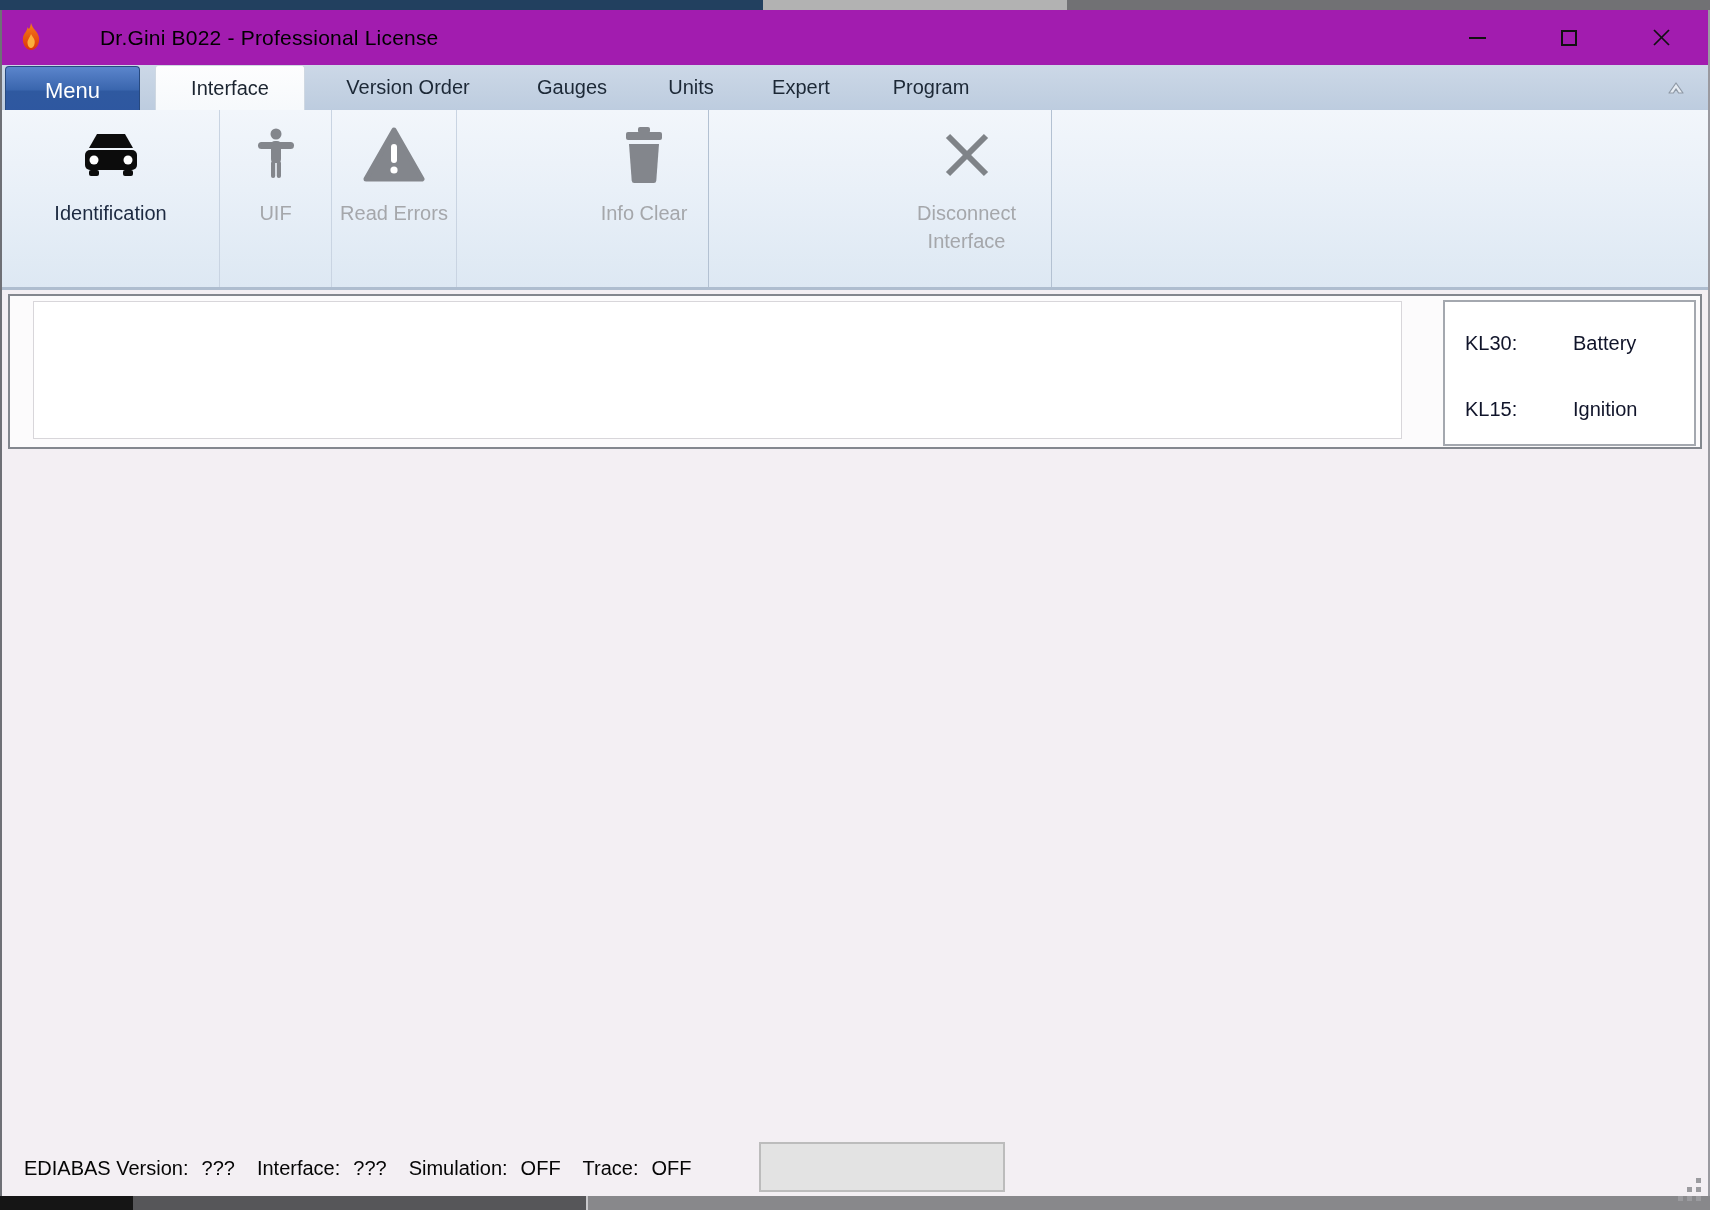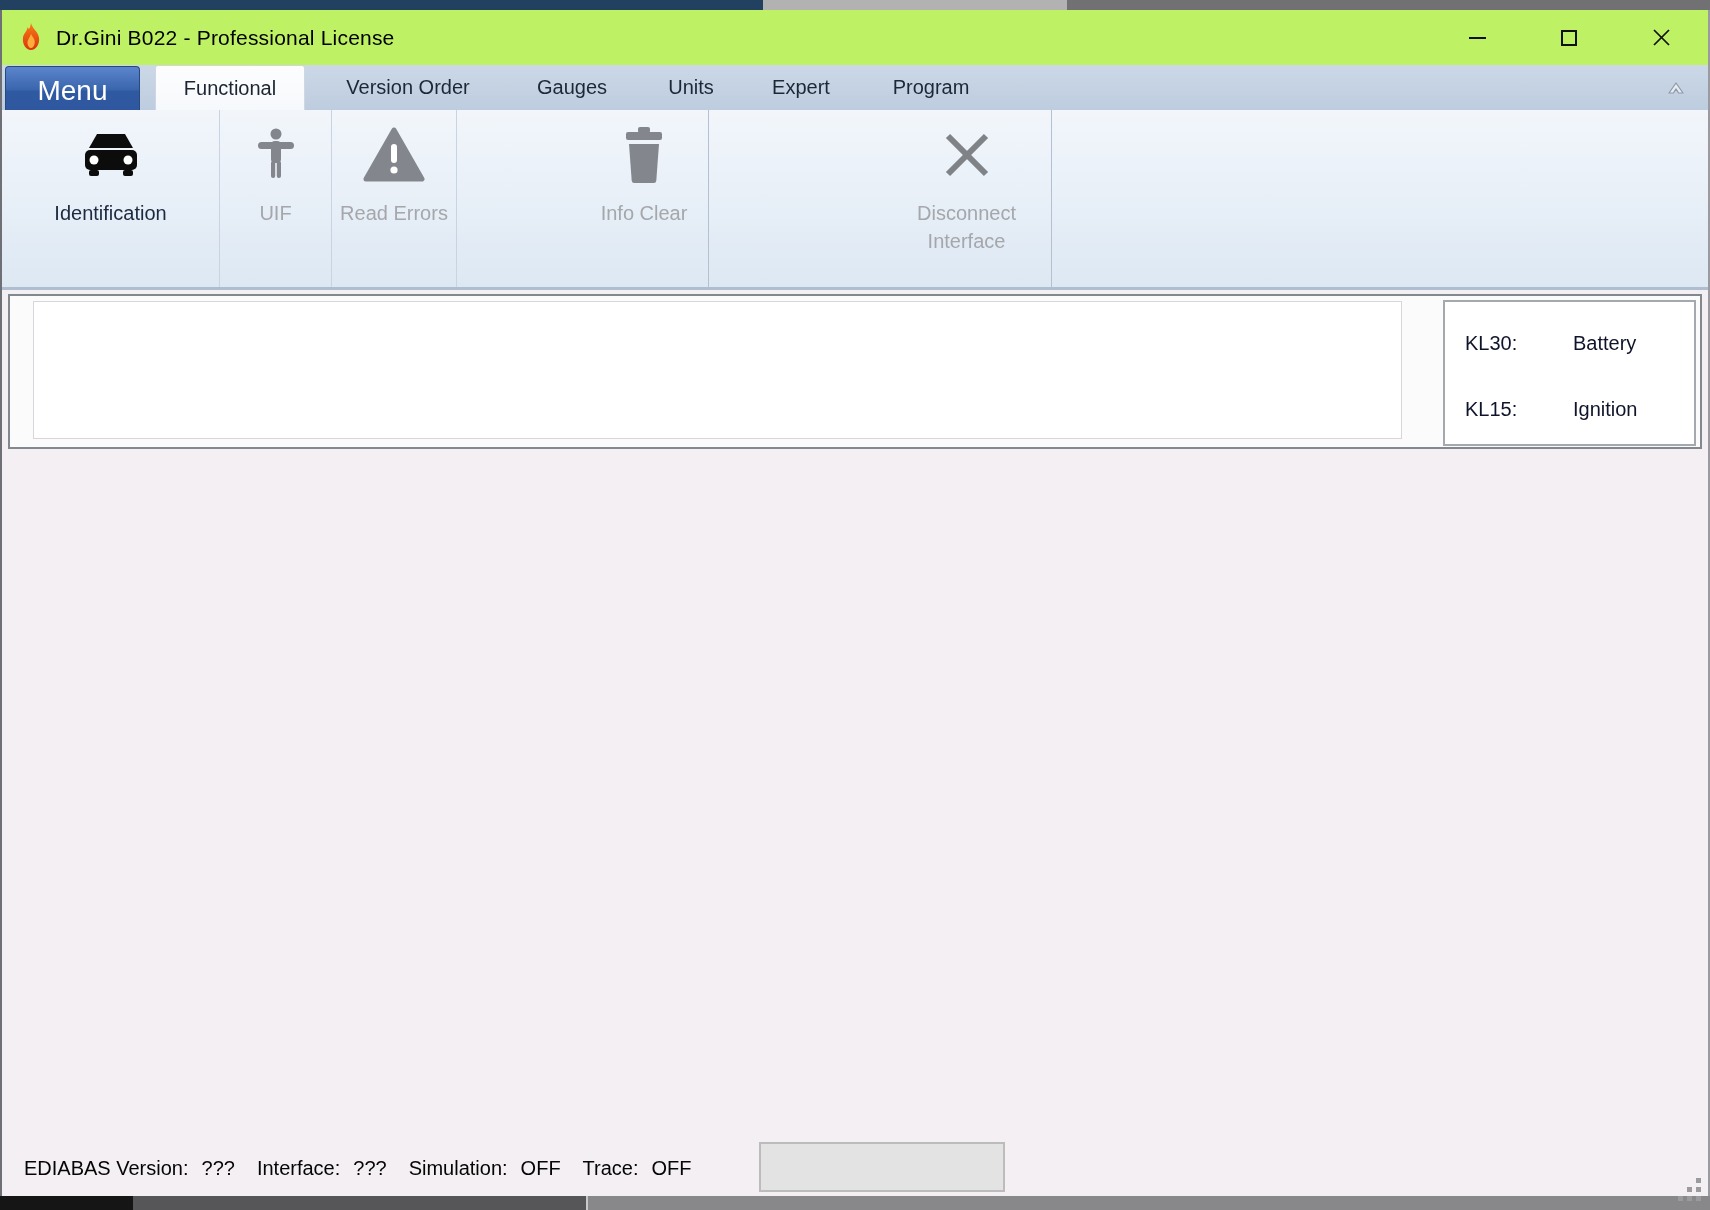--- a/index.html
+++ b/index.html
@@ -12,37 +12,37 @@
   .strip-top-mid    { position:absolute; left:763px; top:0; width:304px;  height:10px; background:#b2b2b2; }
   .strip-top-right  { position:absolute; left:1067px;top:0; width:643px;  height:10px; background:#717174; }
   .strip-bot-left   { position:absolute; left:0;    top:1196px; width:133px; height:14px; background:#151515; }
   .strip-bot-mid    { position:absolute; left:133px; top:1196px; width:455px; height:14px; background:#565659; border-right:2px solid #c9c9cc; }
   .strip-bot-right  { position:absolute; left:588px; top:1196px; width:1122px; height:14px; background:#88888b; }
 
   
   .win-border-left  { position:absolute; left:0; top:10px; width:2px; height:1186px; background:#6e7076; }
   .win-border-right { position:absolute; right:0; top:10px; width:2px; height:1186px; background:#9a9aa0; }
 
-  .titlebar { position:absolute; left:2px; top:10px; width:1706px; height:55px; background:#bef264;
-              display:flex; align-items:center; }
+  .titlebar { position:absolute; left:2px; top:10px; width:1706px; height:55px; background:#a21caf;
+              display:flex; align-items:center;gap:44px; }
   .app-icon { width:24px; height:30px; margin-left:17px; }
   .title-text { margin-left:13px; font-size:21px; color:#000; letter-spacing:0.2px; }
   .win-controls { position:absolute; right:30px; top:0; height:55px; display:flex; align-items:center; gap:58px; }
   .win-btn { width:34px; height:34px; display:flex; align-items:center; justify-content:center; }
   .glyph-min { width:17px; height:2px; background:#111; }
   .glyph-max { width:16px; height:16px; border:2px solid #111; }
 
   
   .tabstrip { position:absolute; left:2px; top:65px; width:1706px; height:45px;
               background:linear-gradient(180deg,#ccd8e7 0%,#c3d1e2 60%,#bdccdf 100%); }
   .menu-button { position:absolute; left:3px; top:1px; width:135px; height:48px;
                  background:linear-gradient(180deg,#5b85cc 0%,#3a66ae 48%,#2f59a0 52%,#2e57a0 100%);
                  border:1px solid #27497f; border-bottom:none; border-radius:4px 4px 0 0;
                  display:flex; align-items:center; justify-content:center;
-                 color:#fff; font-size:28px; }
+                 color:#fff; font-size:22px; }
   .tab-selected { position:absolute; left:153px; top:0; width:150px; height:45px;
                   background:linear-gradient(180deg,#fdfdfe 0%,#f6f9fc 100%);
                   border:1px solid #cfd8e2; border-bottom:none; border-radius:3px 3px 0 0;
                   display:flex; align-items:center; justify-content:center;
                   color:#1b2430; font-size:20px; }
   .tab-label { position:absolute; top:0; height:45px; display:flex; align-items:center;
                transform:translateX(-50%); color:#1c2836; font-size:20px; }
   .ribbon-collapse { position:absolute; right:22px; top:14px; width:20px; height:17px; }
 
   
@@ -119,21 +119,21 @@
         <svg width="17" height="17" viewBox="0 0 17 17">
           <line x1="1" y1="1" x2="16" y2="16" stroke="#111" stroke-width="1.7"></line>
           <line x1="16" y1="1" x2="1" y2="16" stroke="#111" stroke-width="1.7"></line>
         </svg>
       </div>
     </div>
   </div>
 
   <div class="tabstrip">
     <div class="menu-button">Menu</div>
-    <div class="tab-selected">Functional</div>
+    <div class="tab-selected">Interface</div>
     <div class="tab-label" style="left:406px;">Version Order</div>
     <div class="tab-label" style="left:570px;">Gauges</div>
     <div class="tab-label" style="left:689px;">Units</div>
     <div class="tab-label" style="left:799px;">Expert</div>
     <div class="tab-label" style="left:929px;">Program</div>
     <div class="ribbon-collapse">
       <svg width="20" height="17" viewBox="0 0 20 17">
         <path d="M3 14 L10 4 L17 14 L12.6 14 L10 9.9 L7.4 14 Z" fill="#e6ecf3" stroke="#8f99a6" stroke-width="1.2" stroke-linejoin="round"></path>
       </svg>
     </div>

